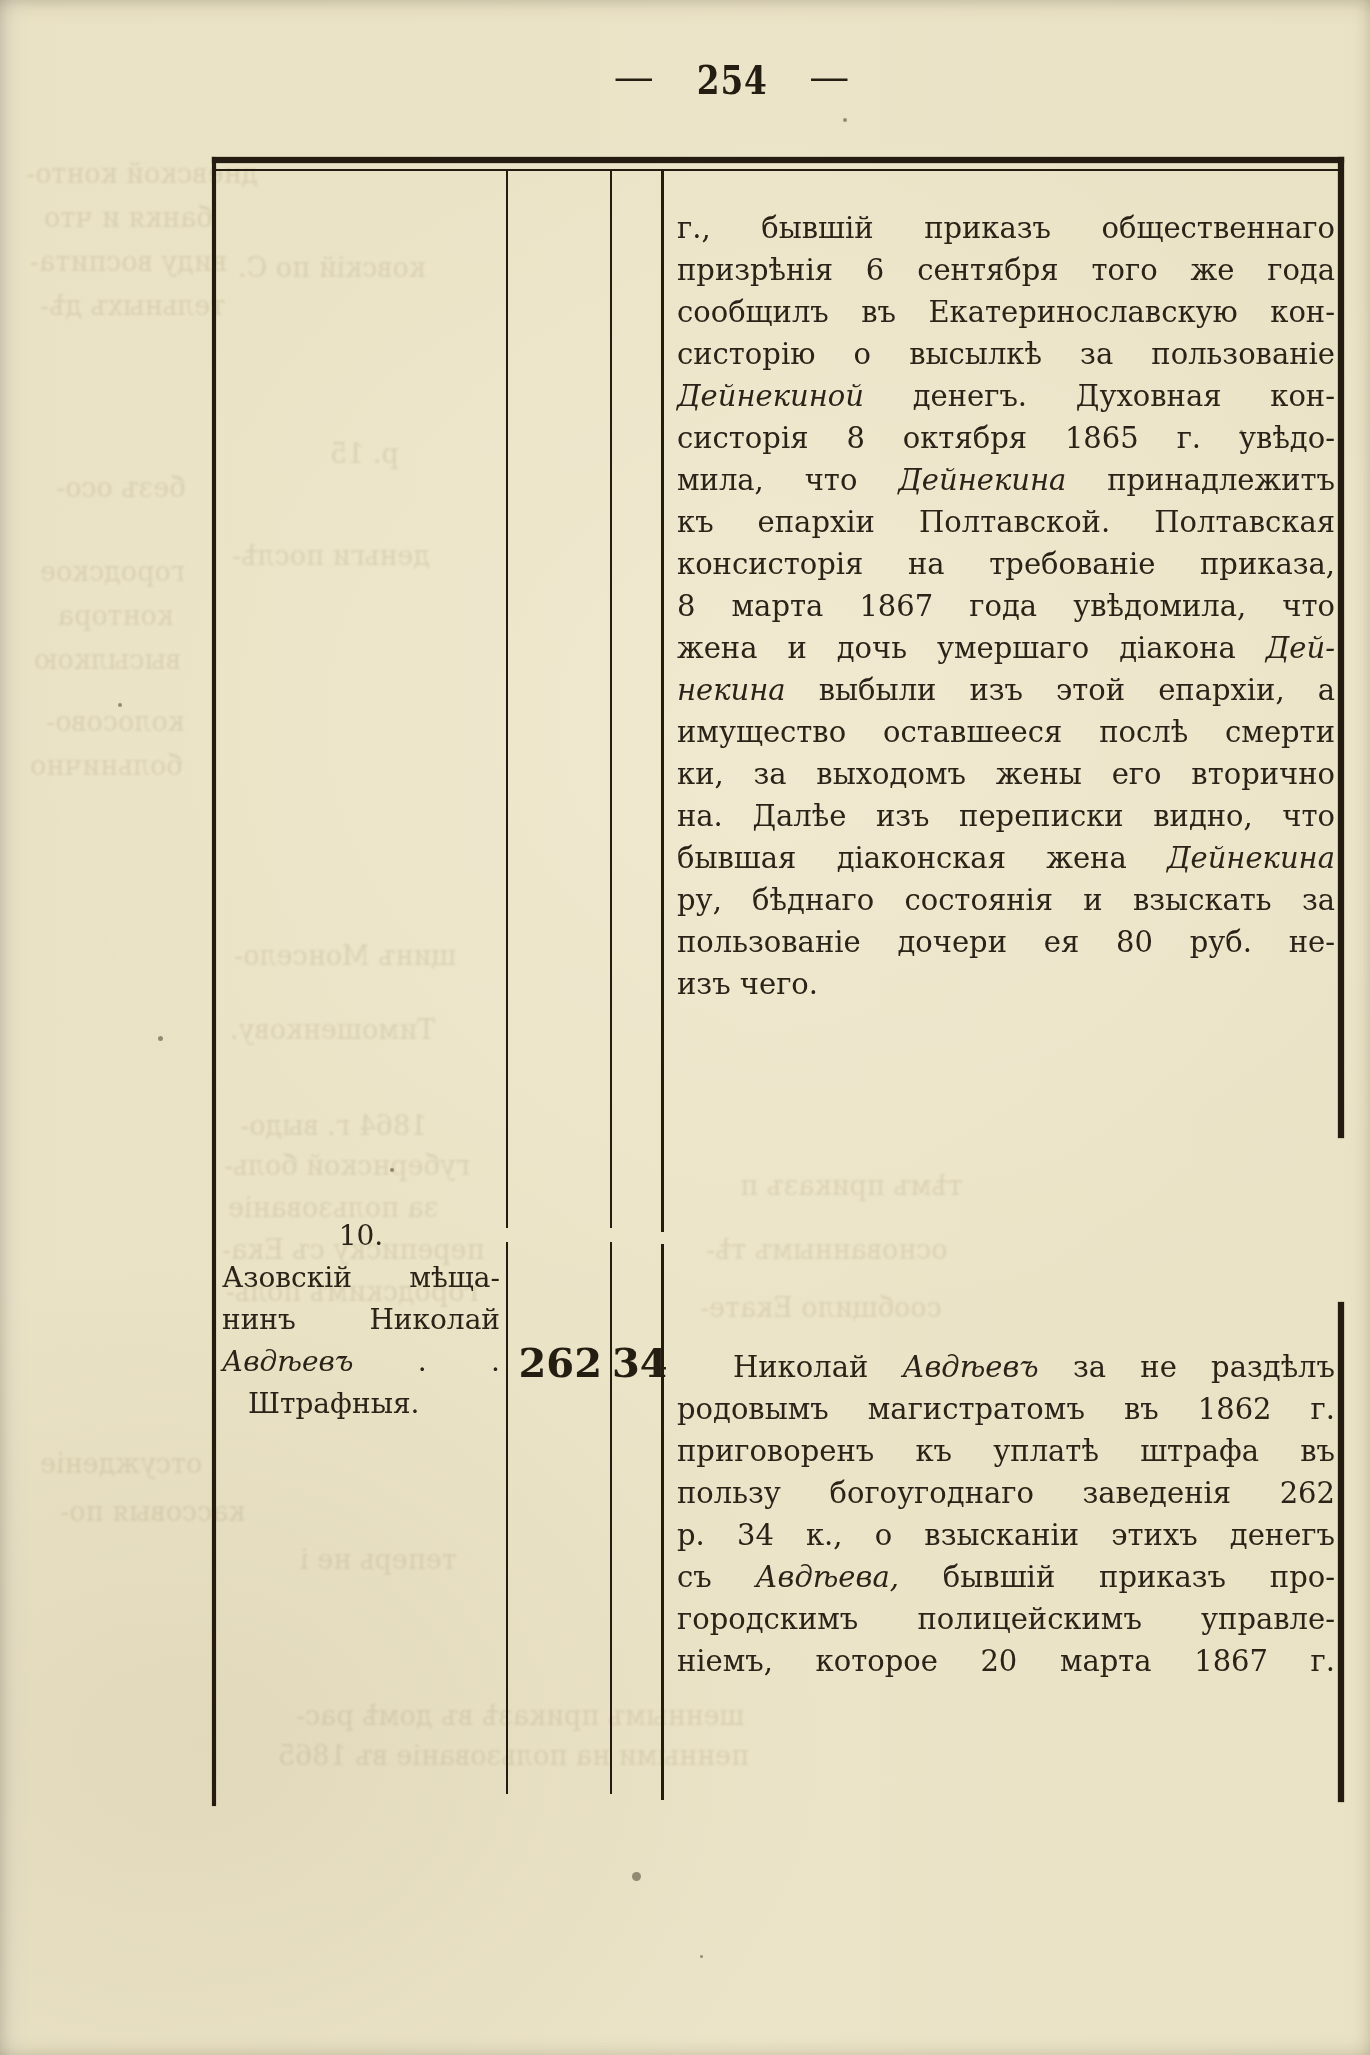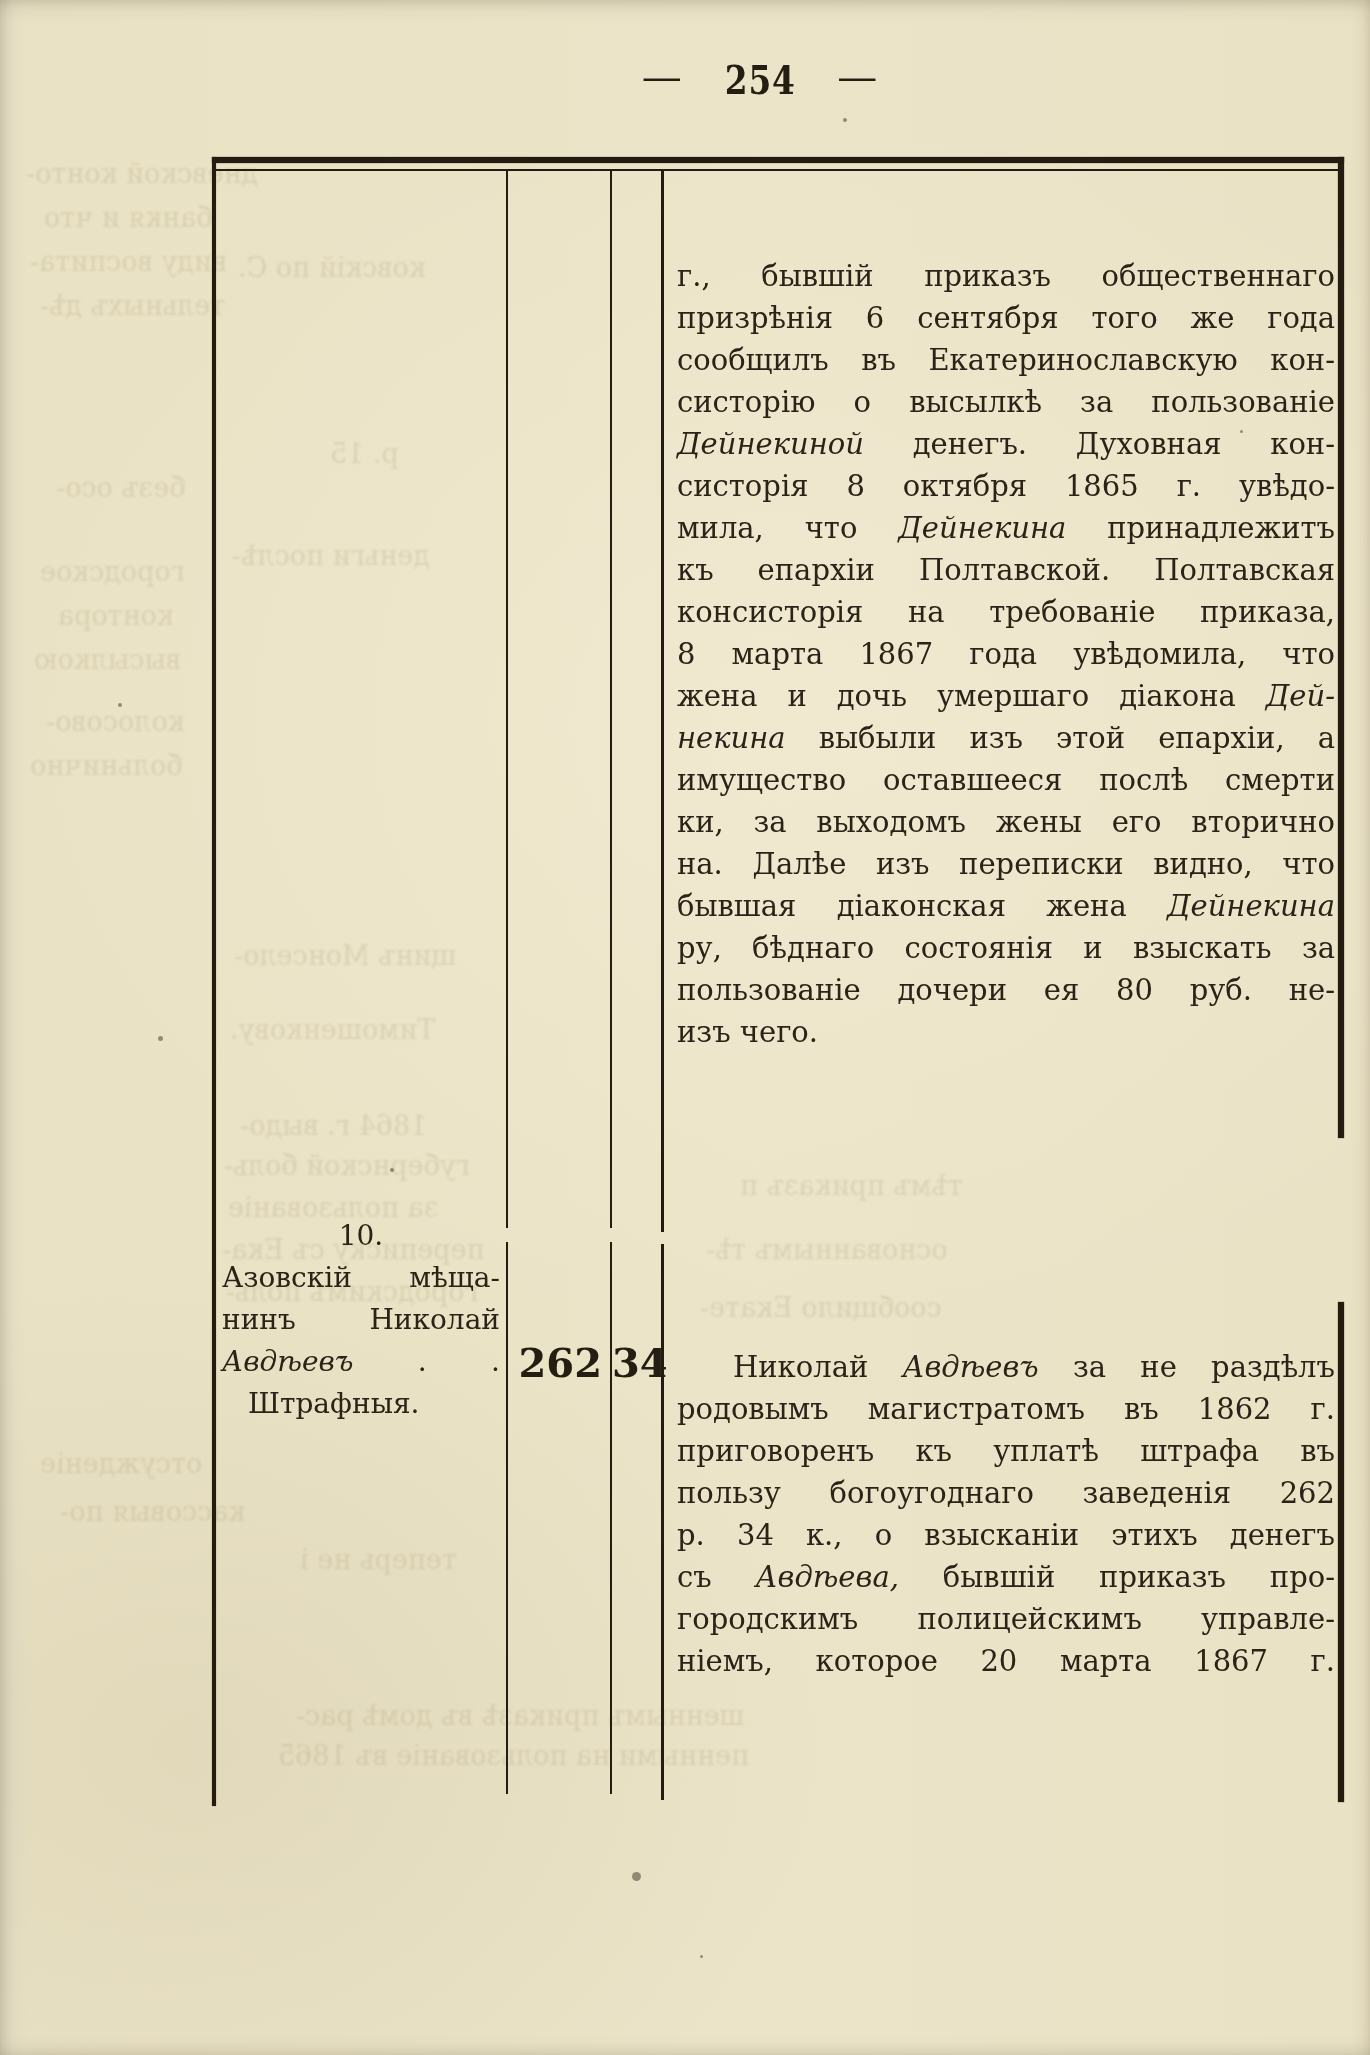--- a/index.html
+++ b/index.html
@@ -14,33 +14,33 @@
       radial-gradient(1200px 900px at 60% 35%, rgba(255,252,238,.22), rgba(0,0,0,0) 70%),
       radial-gradient(900px 700px at 15% 85%, rgba(120,104,70,.08), rgba(0,0,0,0) 70%),
       linear-gradient(90deg, #f0e9d2 0px, #eae2c4 30px, #ece4c8 55%, #eae2c5 100%);
     box-shadow: inset 16px 0 26px -16px rgba(90,80,55,.40),
                 inset -12px 0 20px -14px rgba(90,80,55,.28),
                 inset 0 14px 24px -16px rgba(90,80,55,.30),
                 inset 0 -14px 24px -18px rgba(90,80,55,.22);
   }
   
   .header{
-    position:absolute; top:54px; left:520px; width:480px;
+    position:absolute; top:54px; left:492px; width:480px;
     text-align:center; font-size:40px; line-height:52px;
     letter-spacing:1px; color:#241d12;
   }
   .header .dash{display:inline-block; margin:0 34px; transform:translateY(-4px);}
   .header .pnum{display:inline-block; transform:scaleX(.82); font-weight:bold;}
   
   .rule{position:absolute; background:#241c10;}
   .soft{box-shadow:0 0 1px rgba(36,28,16,.8);}
   
   .para{position:absolute; left:677px; width:658px; font-size:29px;}
   .line{height:42px; line-height:42px; text-align:justify; text-align-last:justify; text-justify:inter-word;}
-  .p1{top:207px;margin-top:48px;}
+  .p1{top:207px;}
   .p2{top:1346px;}
   .p1 .line:last-child{text-align-last:left;}
   .p2 .line:first-child{text-indent:56px;}
   .entry{position:absolute; left:222px; top:1215px; width:278px; font-size:28px;}
   .entry .line{height:42px; line-height:42px;}
   .line.center{text-align:center; text-align-last:center;}
   .line.shtraf{text-indent:26px; text-align:left; text-align-last:left;}
   .amount{position:absolute; top:1342px; font-size:40px; line-height:42px; font-weight:bold; color:#241d12;}
   .rubles{left:506px; width:96px; text-align:right;}
   .kopecks{left:612px; width:48px; text-align:center;}

